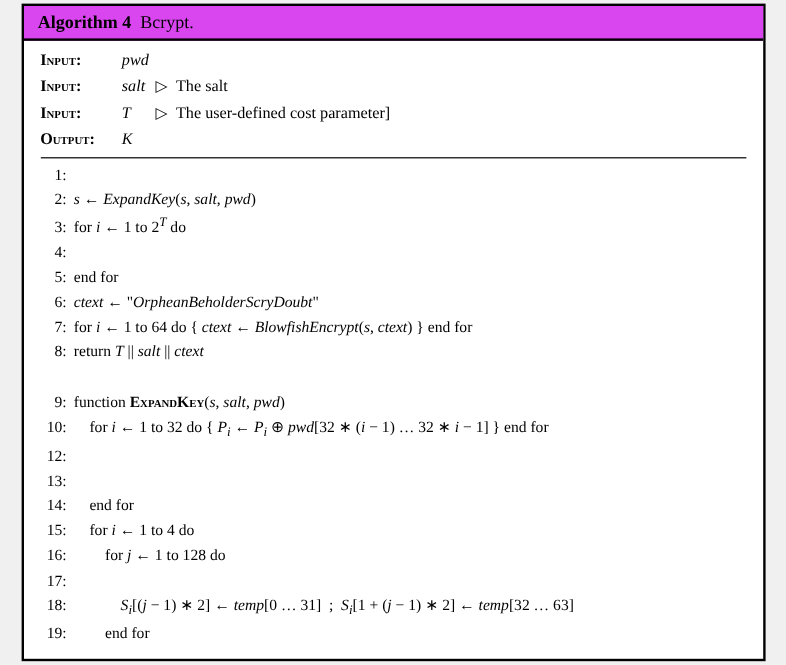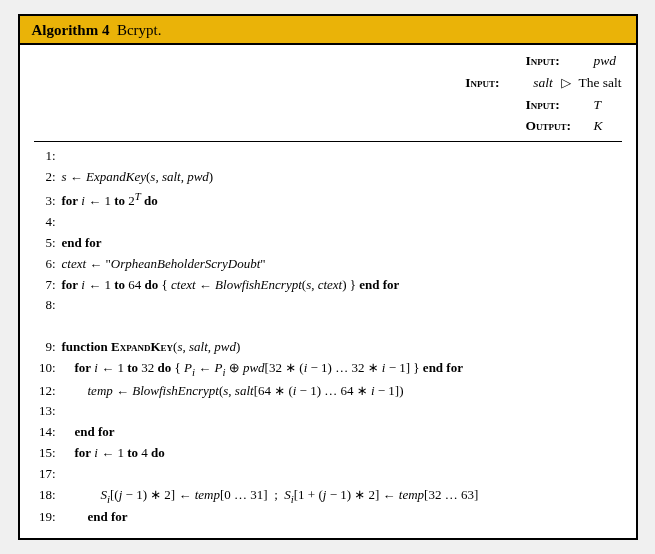--- a/index.html
+++ b/index.html
@@ -11,21 +11,21 @@
       min-height: 100vh;
       font-family: 'Times New Roman', Times, serif;
     }
     .algorithm-box {
       background: #ffffff;
       border: 2px solid #000;
       width: 620px;
       padding: 0;
     }
     .algo-header {
-      background: #eab308;
+      background: #d946ef;
       border-bottom: 2px solid #000;
       padding: 6px 12px 4px 12px;
       font-size: 15px;
     }
     .algo-header .algo-title {
       font-weight: bold;
       font-size: 15px;
     }
     .algo-header .algo-title-text {
       font-weight: normal;
@@ -34,21 +34,20 @@
     }
     .algo-body {
       padding: 6px 14px 10px 14px;
       font-size: 13.5px;
       line-height: 1.55;
     }
     .input-line {
       display: flex;
       align-items: baseline;
       margin-bottom: 1px;
-      justify-content: flex-end;
     }
     .input-label {
       font-variant: small-caps;
       font-size: 13.5px;
       font-weight: bold;
       min-width: 68px;
       display: inline-block;
     }
     .input-var {
       font-style: italic;
@@ -82,21 +81,21 @@
       padding-right: 6px;
       font-size: 13px;
       color: #000;
       flex-shrink: 0;
     }
     .line-content {
       font-size: 13px;
       font-family: 'Times New Roman', Times, serif;
     }
     .kw {
-      font-weight: bold;
+      font-weight: normal;
       margin-top: 35px;
     }
     .it {
       font-style: italic;
     }
     .sc {
       font-variant: small-caps;
       font-weight: bold;
     }
     .comment-tri {
@@ -118,20 +117,21 @@
       <span class="input-var"><i>pwd</i></span>
     </div>
     <div class="input-line">
       <span class="input-label">Input:</span>
       <span class="input-var"><i>salt</i></span>
       <span class="input-desc"><span class="triangle">▷</span> The salt</span>
     </div>
     <div class="input-line">
       <span class="input-label">Input:</span>
       <span class="input-var"><i>T</i></span>
+      <span class="input-desc"><span class="triangle">▷</span> The user-defined cost parameter]</span>
     </div>
     <div class="input-line">
       <span class="input-label">Output:</span>
       <span class="input-var"><i>K</i></span>
     </div>
 
     <hr class="divider">
 
     <div class="code-lines">
 
@@ -156,49 +156,53 @@
       <div class="code-line">
         <span class="line-num">6:</span>
         <span class="line-content"><span class="it">ctext</span> ← "<span class="it">OrpheanBeholderScryDoubt</span>"</span>
       </div>
       <div class="code-line">
         <span class="line-num">7:</span>
         <span class="line-content"><span class="kw">for</span> <span class="it">i</span> ← 1 <span class="kw">to</span> 64 <span class="kw">do</span> { <span class="it">ctext</span> ← <span class="it">BlowfishEncrypt</span>(<span class="it">s</span>, <span class="it">ctext</span>) } <span class="kw">end for</span></span>
       </div>
       <div class="code-line">
         <span class="line-num">8:</span>
+        <span class="line-content"><span class="kw">return</span> <span class="it">T</span> || <span class="it">salt</span> || <span class="it">ctext</span></span>
       </div>
       <div class="code-line">
         <span class="line-num"></span>
         <span class="line-content">&nbsp;</span>
       </div>
       <div class="code-line">
         <span class="line-num">9:</span>
         <span class="line-content"><span class="kw">function</span> <span class="sc">ExpandKey</span>(<span class="it">s</span>, <span class="it">salt</span>, <span class="it">pwd</span>)</span>
       </div>
       <div class="code-line">
         <span class="line-num">10:</span>
         <span class="line-content">&nbsp;&nbsp;&nbsp;&nbsp;<span class="kw">for</span> <span class="it">i</span> ← 1 <span class="kw">to</span> 32 <span class="kw">do</span> { <span class="it">P<sub>i</sub></span> ← <span class="it">P<sub>i</sub></span> ⊕ <span class="it">pwd</span>[32 ∗ (<span class="it">i</span> − 1) … 32 ∗ <span class="it">i</span> − 1] } <span class="kw">end for</span></span>
       </div>
       <div class="code-line">
         <span class="line-num">12:</span>
-        <span class="line-content">&nbsp;&nbsp;&nbsp;&nbsp;&nbsp;&nbsp;&nbsp;&nbsp;<span class="it">temp</span> ← <span class="it">BlowfishEncrypt</span>(<span class="it">s</span>, <span class="it">salt</span>[64 ∗ (<span class="it">i</span> − 1) … 64 ∗ <span class="it">i</span> − 1])</span>
       </div>
       <div class="code-line">
         <span class="line-num">13:</span>
       </div>
       <div class="code-line">
         <span class="line-num">14:</span>
         <span class="line-content">&nbsp;&nbsp;&nbsp;&nbsp;<span class="kw">end for</span></span>
       </div>
       <div class="code-line">
         <span class="line-num">15:</span>
         <span class="line-content">&nbsp;&nbsp;&nbsp;&nbsp;<span class="kw">for</span> <span class="it">i</span> ← 1 <span class="kw">to</span> 4 <span class="kw">do</span></span>
       </div>
       <div class="code-line">
+        <span class="line-num">16:</span>
+        <span class="line-content">&nbsp;&nbsp;&nbsp;&nbsp;&nbsp;&nbsp;&nbsp;&nbsp;<span class="kw">for</span> <span class="it">j</span> ← 1 <span class="kw">to</span> 128 <span class="kw">do</span></span>
+      </div>
+      <div class="code-line">
         <span class="line-num">17:</span>
       </div>
       <div class="code-line">
         <span class="line-num">18:</span>
         <span class="line-content">&nbsp;&nbsp;&nbsp;&nbsp;&nbsp;&nbsp;&nbsp;&nbsp;&nbsp;&nbsp;&nbsp;&nbsp;<span class="it">S<sub>i</sub></span>[(<span class="it">j</span> − 1) ∗ 2] ← <span class="it">temp</span>[0 … 31]&nbsp;&nbsp;;&nbsp;&nbsp;<span class="it">S<sub>i</sub></span>[1 + (<span class="it">j</span> − 1) ∗ 2] ← <span class="it">temp</span>[32 … 63]</span>
       </div>
       <div class="code-line">
         <span class="line-num">19:</span>
         <span class="line-content">&nbsp;&nbsp;&nbsp;&nbsp;&nbsp;&nbsp;&nbsp;&nbsp;<span class="kw">end for</span></span>
       </div>

